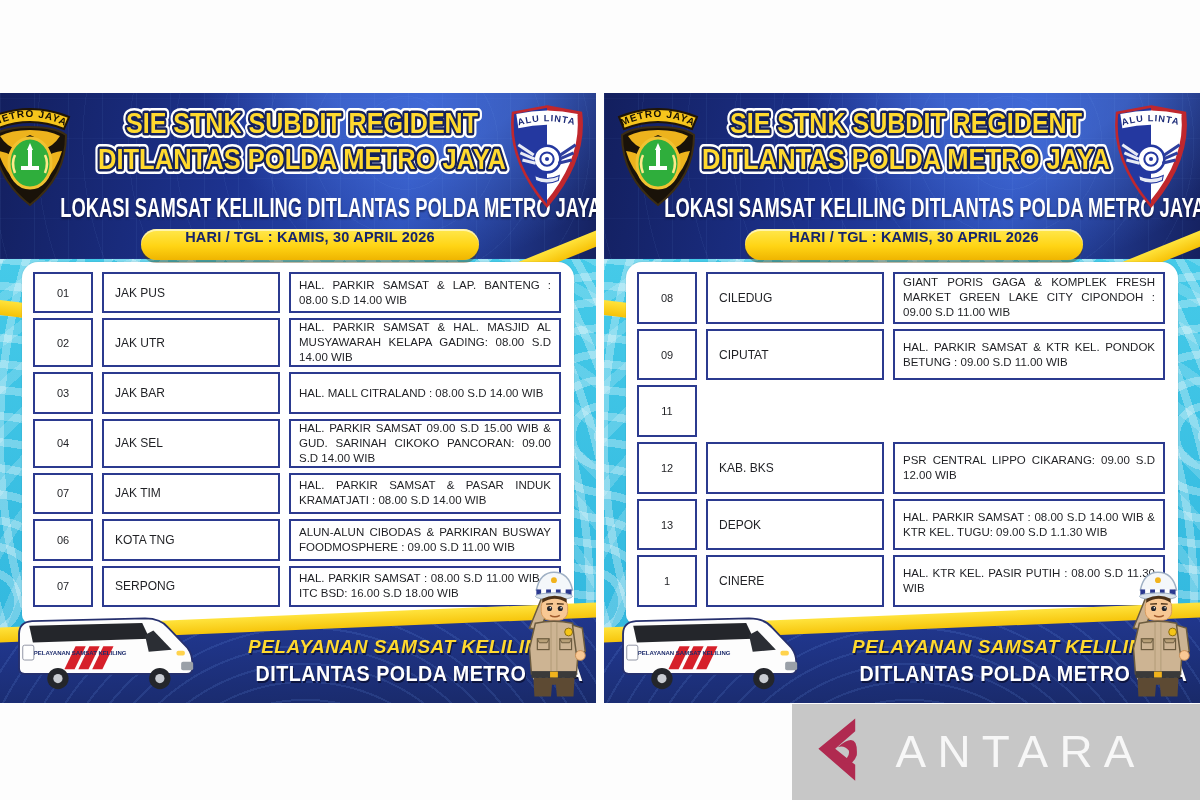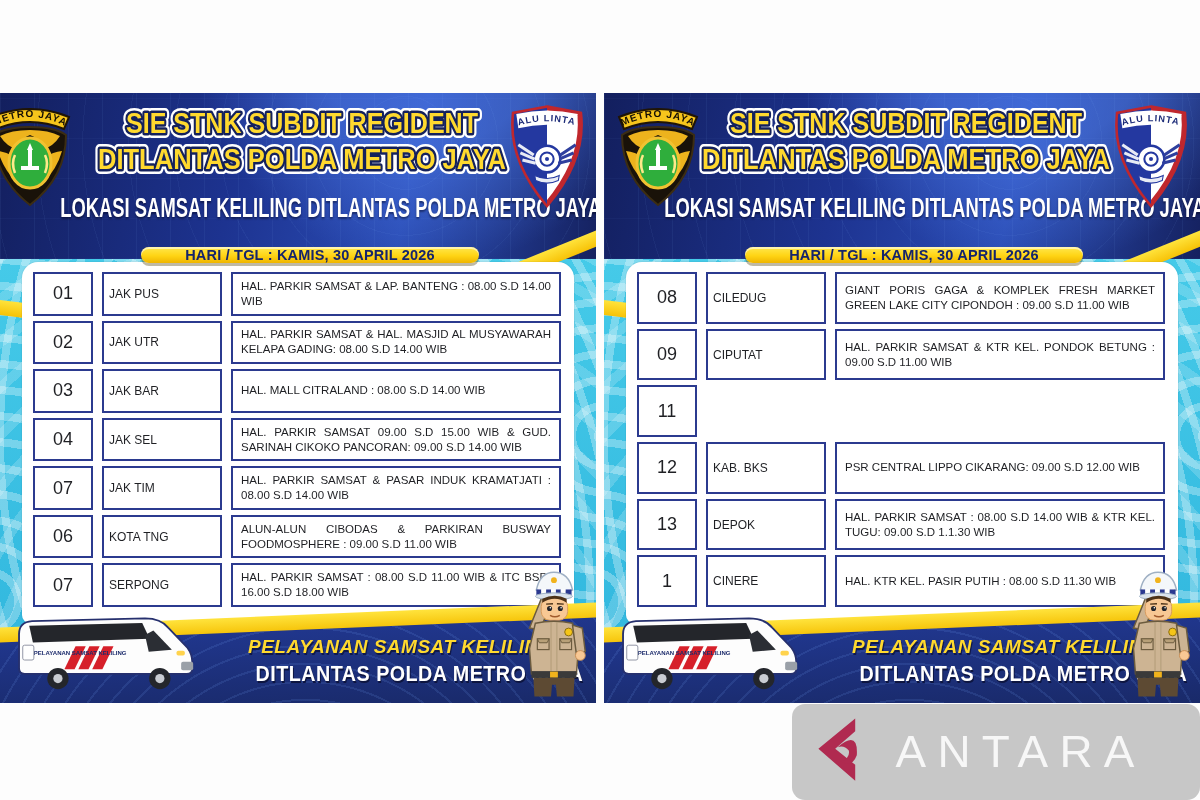--- a/index.html
+++ b/index.html
@@ -46,38 +46,38 @@
 
   .subtitle { position:absolute; top:98px; left:12px; width:482px; height:28px; z-index:2;
     color:#ffffff; font-weight:bold; font-size:23px; text-align:center; white-space:nowrap;
     transform:scale(.80,1.22); transform-origin:center top; letter-spacing:0px;
     text-shadow:0 2px 2px rgba(0,0,20,.45); }
 
   .ribbon { position:absolute; height:15px; background:linear-gradient(180deg,#ffe33c,#f7c206); z-index:1; }
   .ribbon-l { left:-14px; top:212px; width:110px; transform:rotate(7deg); }
   .ribbon-r { right:-16px; top:158px; width:130px; transform:rotate(-22deg); }
 
-  .pill { position:absolute; top:154px; left:50%; transform:translateX(calc(-50% + 12px));
-    width:338px; height:16px; border-radius:16px; z-index:5;
+  .pill { position:absolute; top:136px; left:50%; transform:translateX(calc(-50% + 12px));
+    width:338px; height:31px; border-radius:16px; z-index:5;
     background:linear-gradient(180deg,#ffe84e 0%,#ffd414 55%,#efb500 100%);
     box-shadow:0 3px 0 rgba(70,55,0,.35), inset 0 2px 0 rgba(255,255,255,.55);
-    display:flex; align-items:center; justify-content:center; }
+    display:flex; align-items:flex-start; justify-content:center; }
   .pill span { color:#15246b; font-weight:bold; font-size:14.5px; letter-spacing:.2px; }
 
   
   .card { position:absolute; left:22px; right:22px; top:169px; bottom:80px;
     background:#ffffff; border-radius:16px 16px 8px 8px; z-index:2;
     box-shadow:0 0 0 1px rgba(0,0,0,.04); }
   .rows { position:absolute; left:11px; right:13px; top:10px; bottom:16px;
     display:flex; flex-direction:column; gap:5px; }
   .row { flex:1; display:flex; gap:9px; }
   .cell { border:2px solid #2b3a8f; background:#fff; display:flex; align-items:center;
     color:#1f2024; }
-  .c-no { width:60px; justify-content:center; font-size:18px; }
-  .c-area { width:120px; padding-left:5px; font-size:12px; }
+  .c-no { width:60px; justify-content:center; font-size:11px; }
+  .c-area { width:178px; padding-left:11px; font-size:12px; }
   .c-detail { flex:1; padding:0 8px; font-size:11.5px; line-height:1.3; }
   .c-detail span { display:block; width:100%; text-align:justify; }
 
   
   .ftr { position:absolute; left:0; right:0; bottom:0; height:100px; z-index:3; }
   .ftr-yellow { position:absolute; left:-10px; right:-10px; top:12px; height:17px;
     background:linear-gradient(180deg,#ffe33c,#f5c105); transform:rotate(-2.4deg); }
   .ftr-navy { position:absolute; left:-10px; right:-10px; top:27px; height:110px;
     transform:rotate(-2.4deg);
     background:
@@ -87,21 +87,21 @@
   .tag1 { color:#ffd92e; font-weight:bold; font-style:italic; font-size:19px; letter-spacing:.5px;
     text-shadow:1px 2px 0 #10194a; white-space:nowrap; }
   .tag2 { margin-top:3px; color:#ffffff; font-weight:bold; font-size:21px; letter-spacing:.5px;
     text-shadow:1px 2px 0 #0d1540; white-space:nowrap; transform:scale(.94,1.08); }
   .van { position:absolute; left:6px; bottom:5px; width:228px; height:88px; z-index:5; }
   .van-label { font-family:"Liberation Sans", sans-serif; font-weight:bold; font-size:6.5px; fill:#1b2a6b; }
   .mascot { position:absolute; right:0; bottom:2px; width:88px; height:138px; z-index:6; }
 
   
   .antara { position:absolute; left:792px; top:704px; width:408px; height:96px;
-    background:#c7c7c7; display:flex; align-items:center; z-index:8;border-radius:13px; }
+    background:#c7c7c7; display:flex; align-items:center; z-index:8; }
   .antara-icon { width:64px; height:76px; margin-left:20px; flex:none; }
   .antara-word { margin-left:22px; color:#f7f7f7; font-size:45px; letter-spacing:11px;
     font-weight:400; transform:scale(1.02,1.0); }
 </style>
 </head>
 <body>
 
 <div class="stage">
 
   <section class="panel left">

